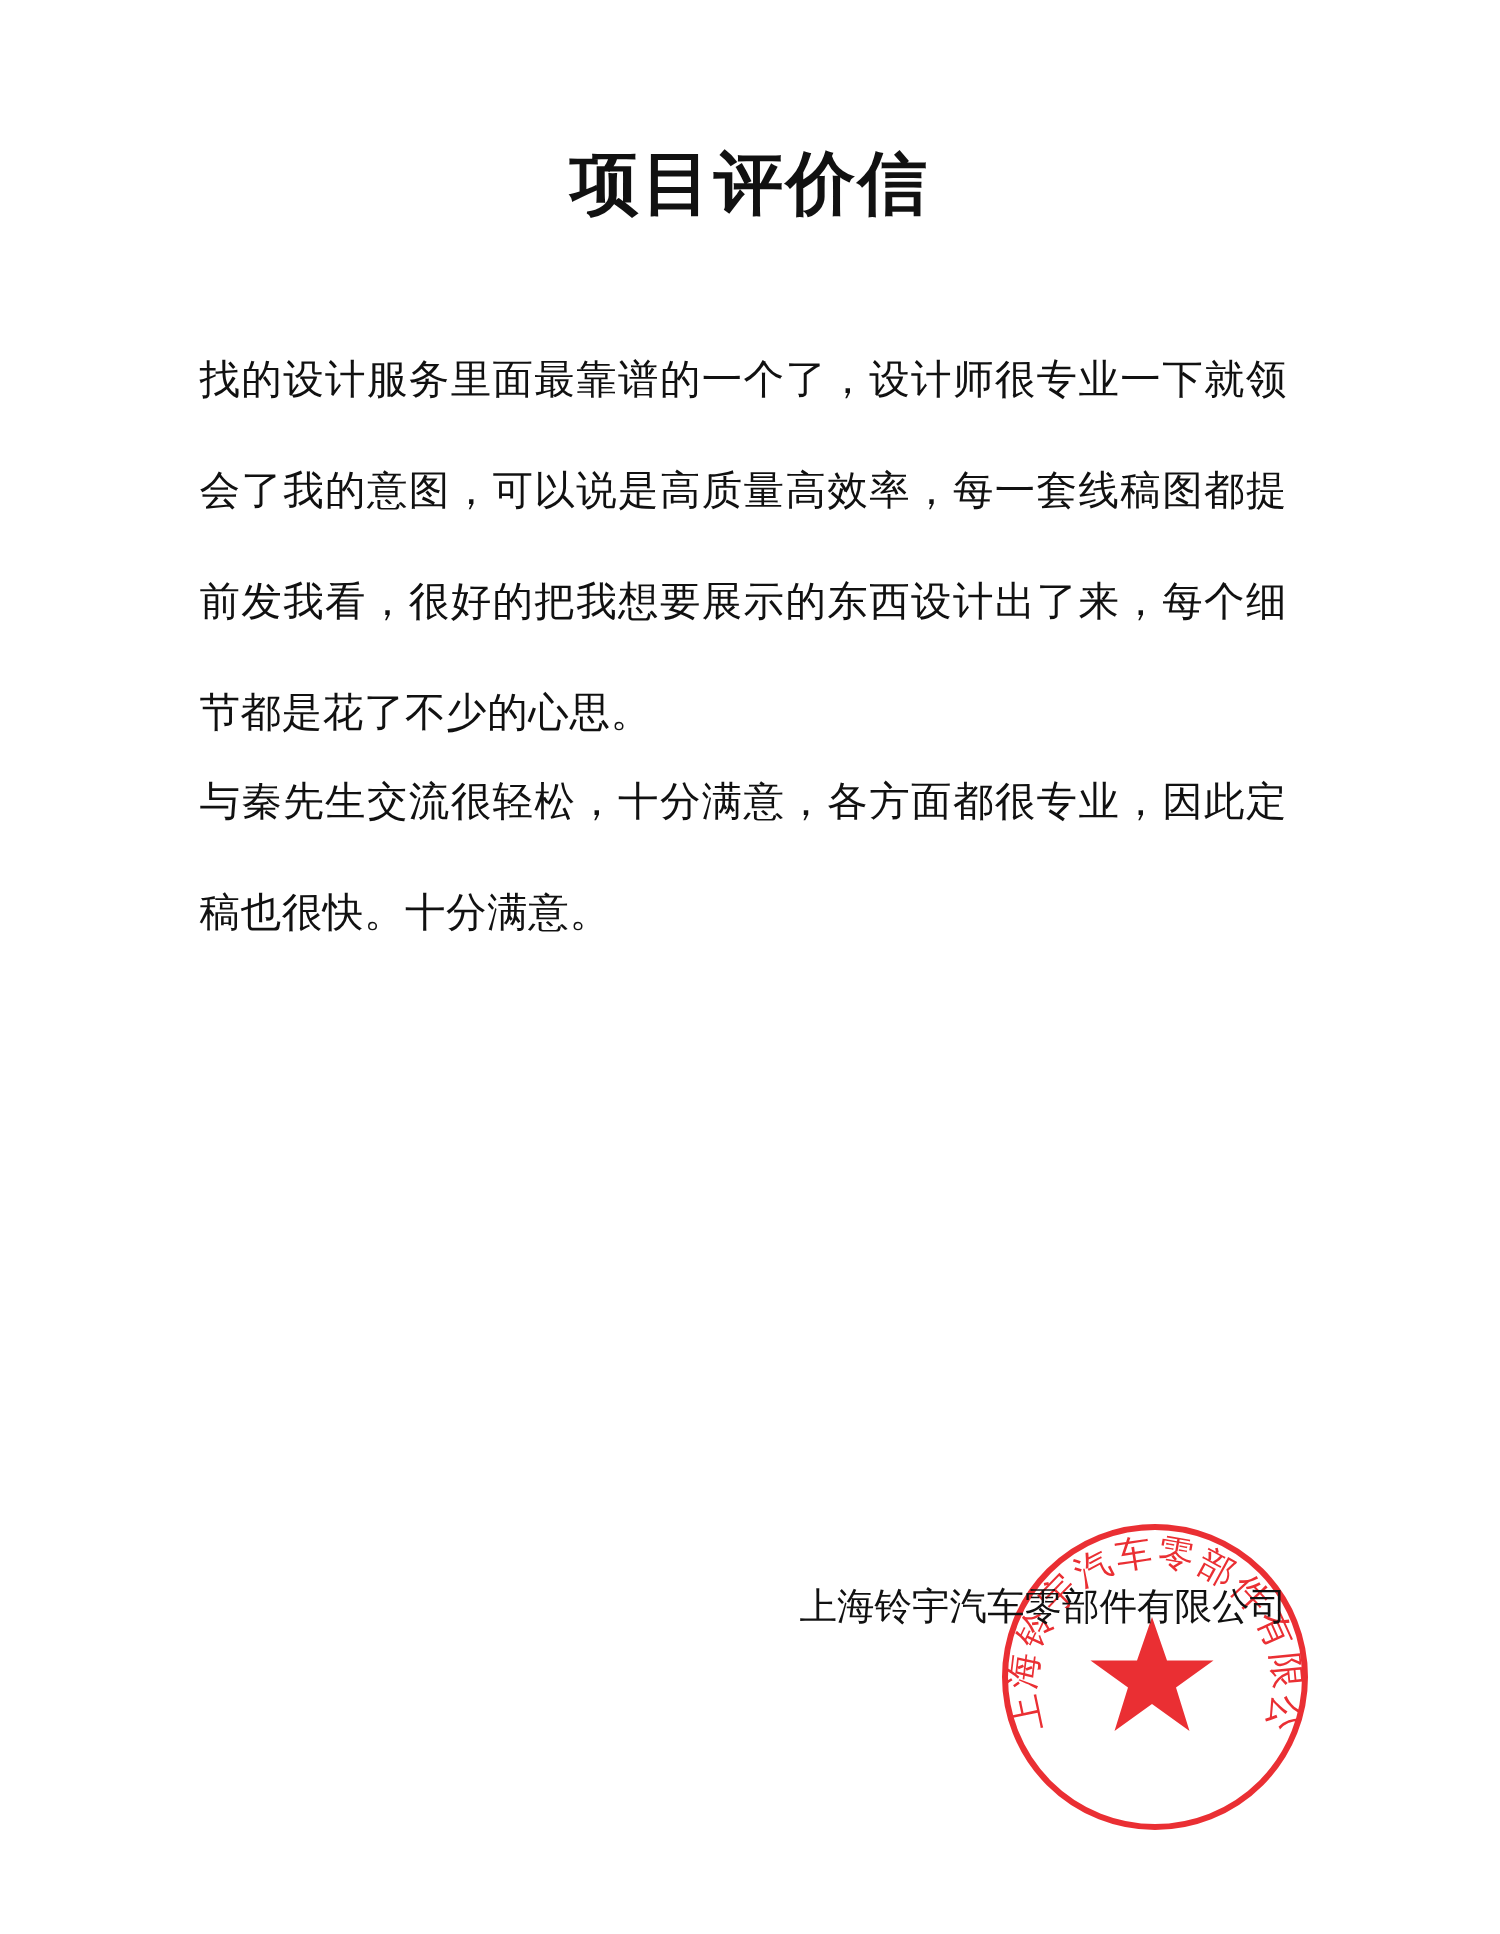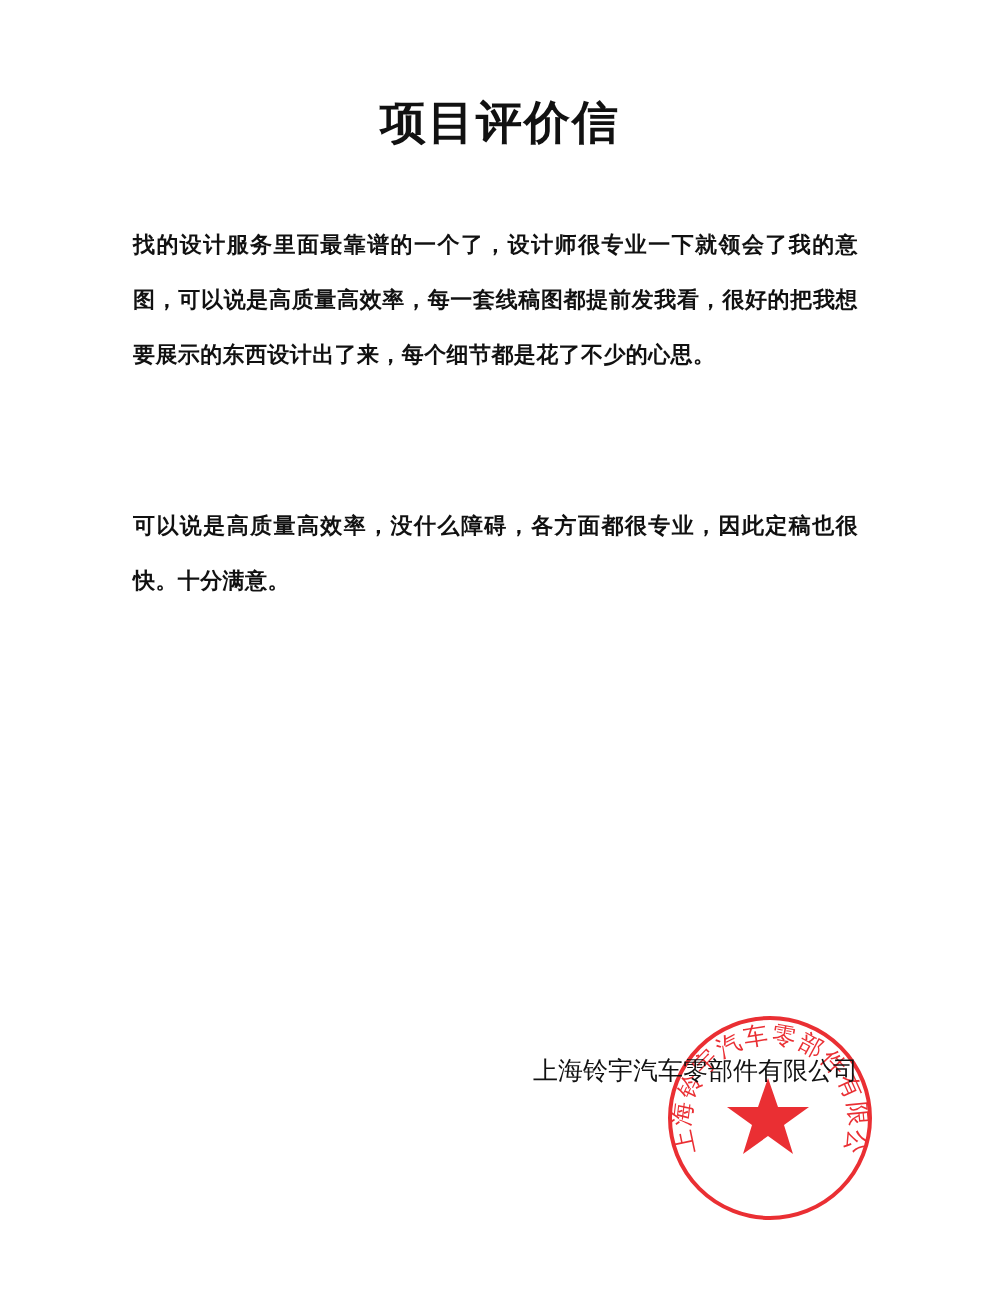--- a/index.html
+++ b/index.html
@@ -1,33 +1,33 @@
 <!DOCTYPE html>
 <html><head>
 <meta charset="utf-8">
 <style>
   html, body { margin:0; padding:0; background:#ffffff; }
   body { width:1000px; height:1289px; position:relative; overflow:hidden;
          font-family: "DejaVu Sans", "Liberation Sans", sans-serif; color:#111; }
   .title { position:absolute; left:0; width:1000px; top:92px; text-align:center;
            font-family: Liberation Mono, monospace; font-size:46px; font-weight:bold; letter-spacing:2px; }
-  .para { position:absolute; left:133px; width:725px; font-size:22px; line-height:55px;
-          text-align:justify; letter-spacing:0.4px;font-weight:bold; }
+  .para { position:absolute; left:133px; width:725px; font-size:27px; line-height:74px;
+          text-align:justify; letter-spacing:0.4px; }
   .p1 { top:217px; }
   .p2 { top:498px; }
   .signature { position:absolute; right:142px; top:1052px; text-align:right; font-size:25px; line-height:38px; z-index:2; }
   .stamp { position:absolute; left:660px; top:1008px; width:220px; height:220px; z-index:1; opacity:0.9; }
 </style>
 </head>
 <body>
 
 <div class="title">项目评价信</div>
 
 <div class="para p1">找的设计服务里面最靠谱的一个了，设计师很专业一下就领会了我的意图，可以说是高质量高效率，每一套线稿图都提前发我看，很好的把我想要展示的东西设计出了来，每个细节都是花了不少的心思。</div>
-<div class="para p2">可以说是高质量高效率，没什么障碍，各方面都很专业，因此定稿也很快。十分满意。</div>
+<div class="para p2">与秦先生交流很轻松，十分满意，各方面都很专业，因此定稿也很快。十分满意。</div>
 
 <svg class="stamp" viewBox="0 0 220 220">
   <defs>
     <path id="arcPath" d="M 38 150 A 80 80 0 1 1 182 150"></path>
   </defs>
   <circle cx="110" cy="110" r="100" fill="none" stroke="#e8191e" stroke-width="4"></circle>
   <text font-size="24" fill="#e8191e" font-family="DejaVu Sans, sans-serif" letter-spacing="2">
     <textPath href="#arcPath" startOffset="2%">上海铃宇汽车零部件有限公司</textPath>
   </text>
   <polygon points="108,70 118,99 149,99 124,117 133,146 108,128 83,146 92,117 67,99 98,99" fill="#e8191e"></polygon>

